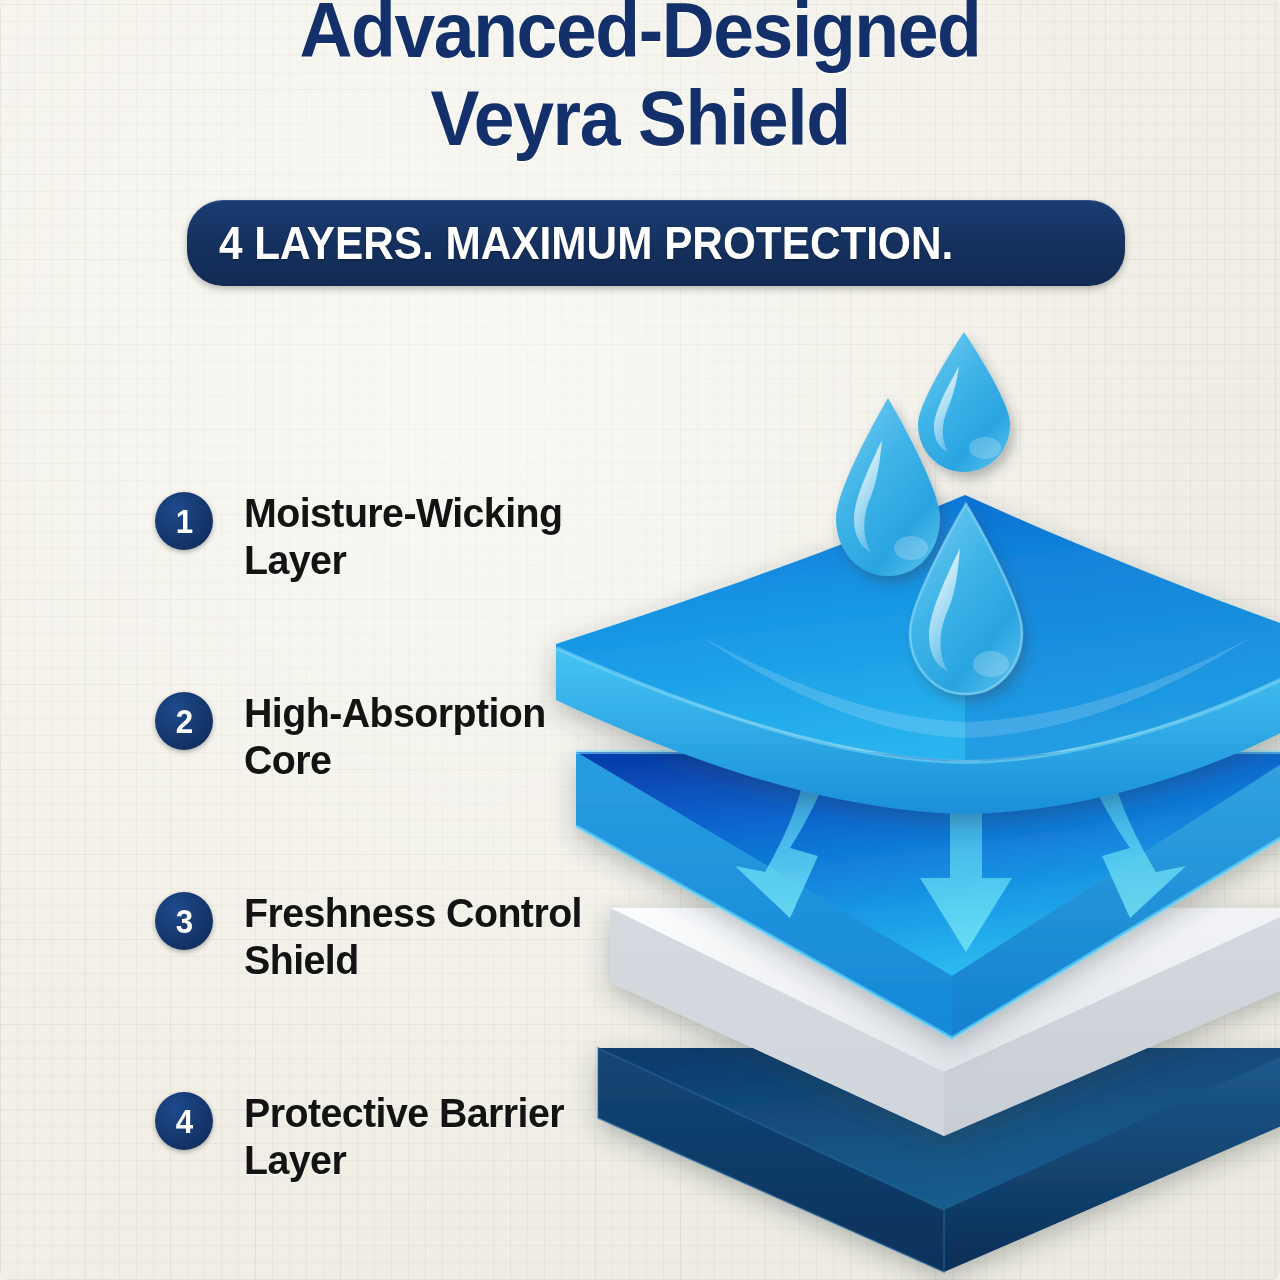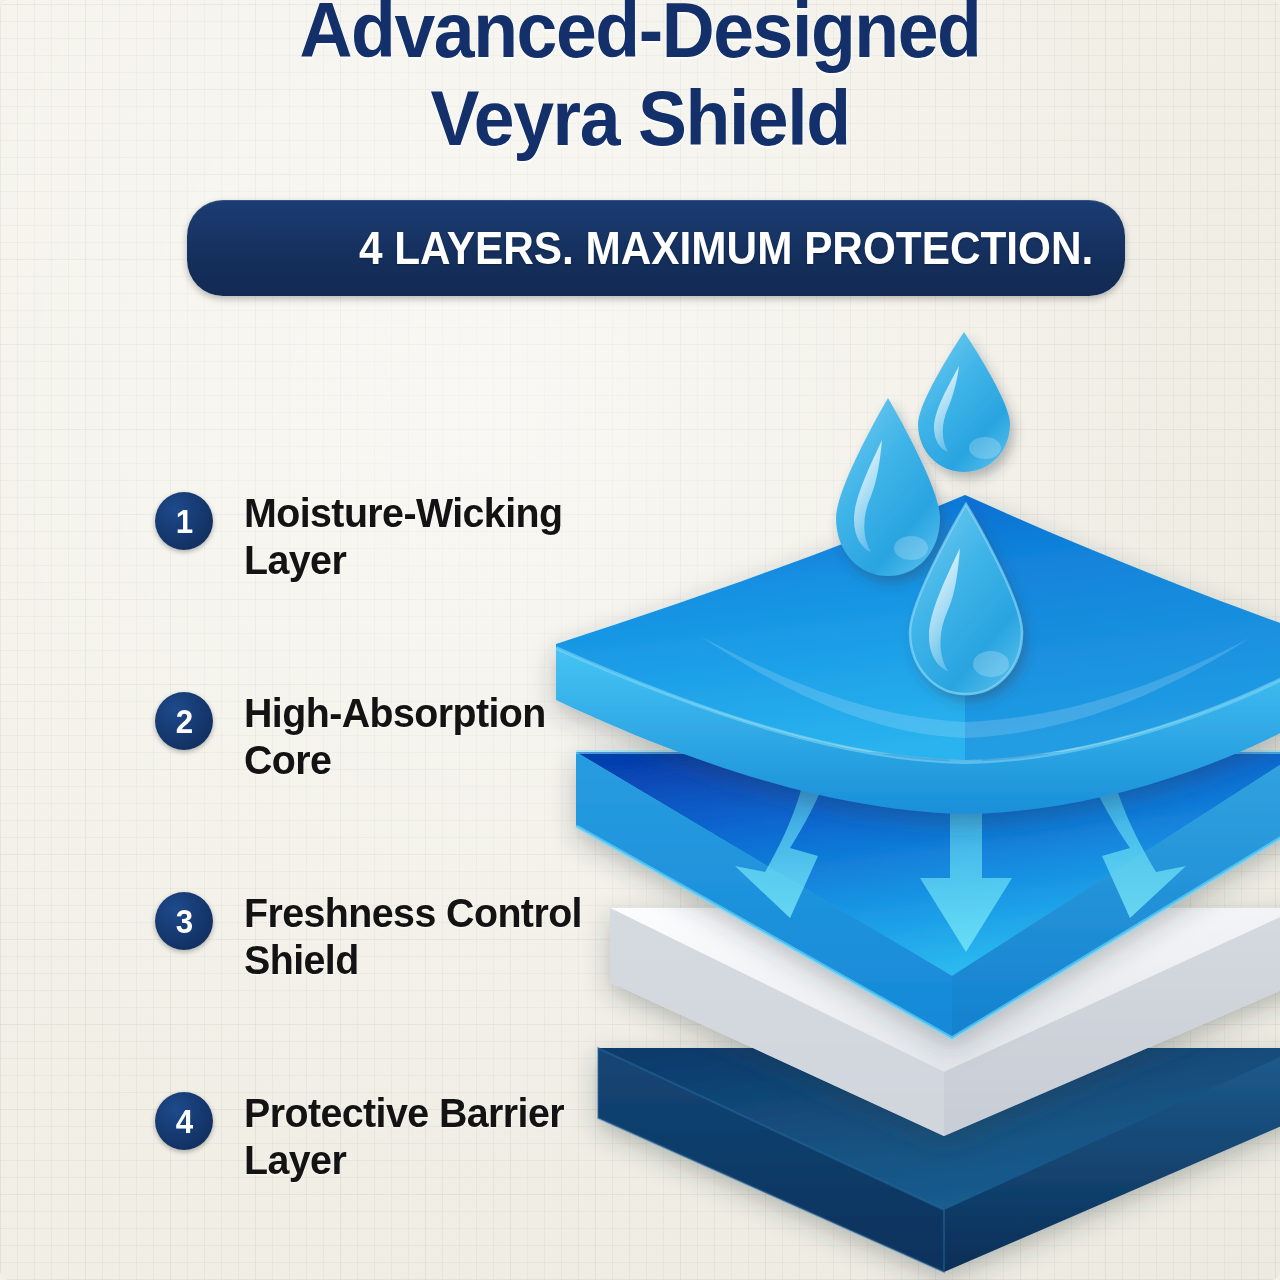--- a/index.html
+++ b/index.html
@@ -61,27 +61,27 @@
     letter-spacing: -1.5px;
     transform: scaleX(0.94);
     text-shadow: 0 2px 3px rgba(255,255,255,0.85), 0 1px 0 rgba(255,255,255,0.9);
   }
 
   #subtitle-badge {
     position: absolute;
     left: 187px;
     top: 200px;
     width: 938px;
-    height: 96px;
+    height: 86px;
     border-radius: 36px;
     background: linear-gradient(180deg, #1b3d74 0%, #15305e 55%, #122a53 100%);
     box-shadow: 0 3px 7px rgba(0,0,0,0.25), inset 0 1px 0 rgba(255,255,255,0.12);
     display: flex;
     align-items: center;
-    justify-content: flex-end;
+    justify-content: flex-start;
     z-index: 40;
   }
   #subtitle-text {
     color: #ffffff;
     font-family: "Liberation Sans", sans-serif;
     font-weight: 700;
     font-size: 46px;
     letter-spacing: 0px;
     transform: scaleX(0.92);
     white-space: nowrap;

